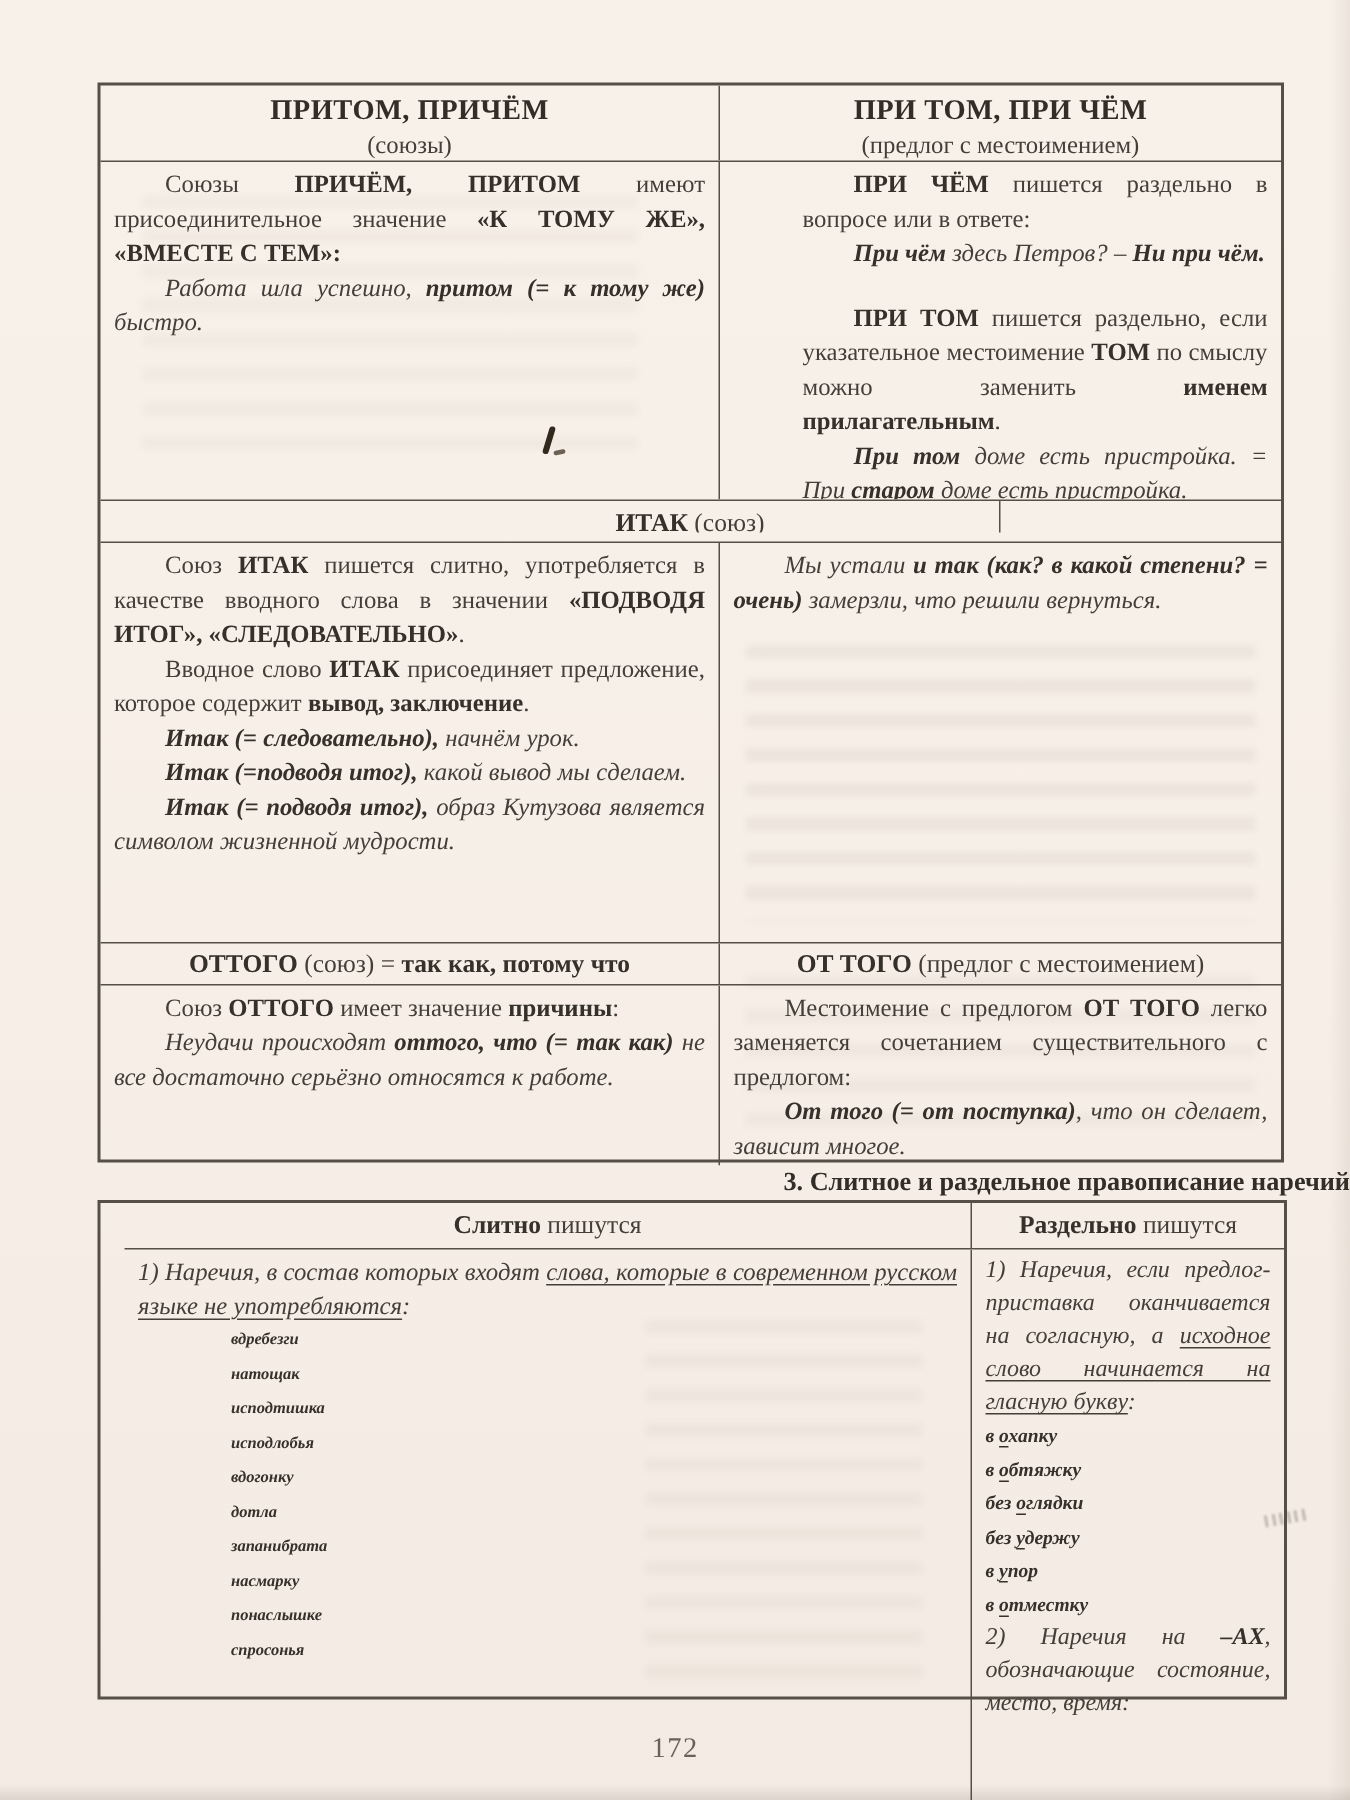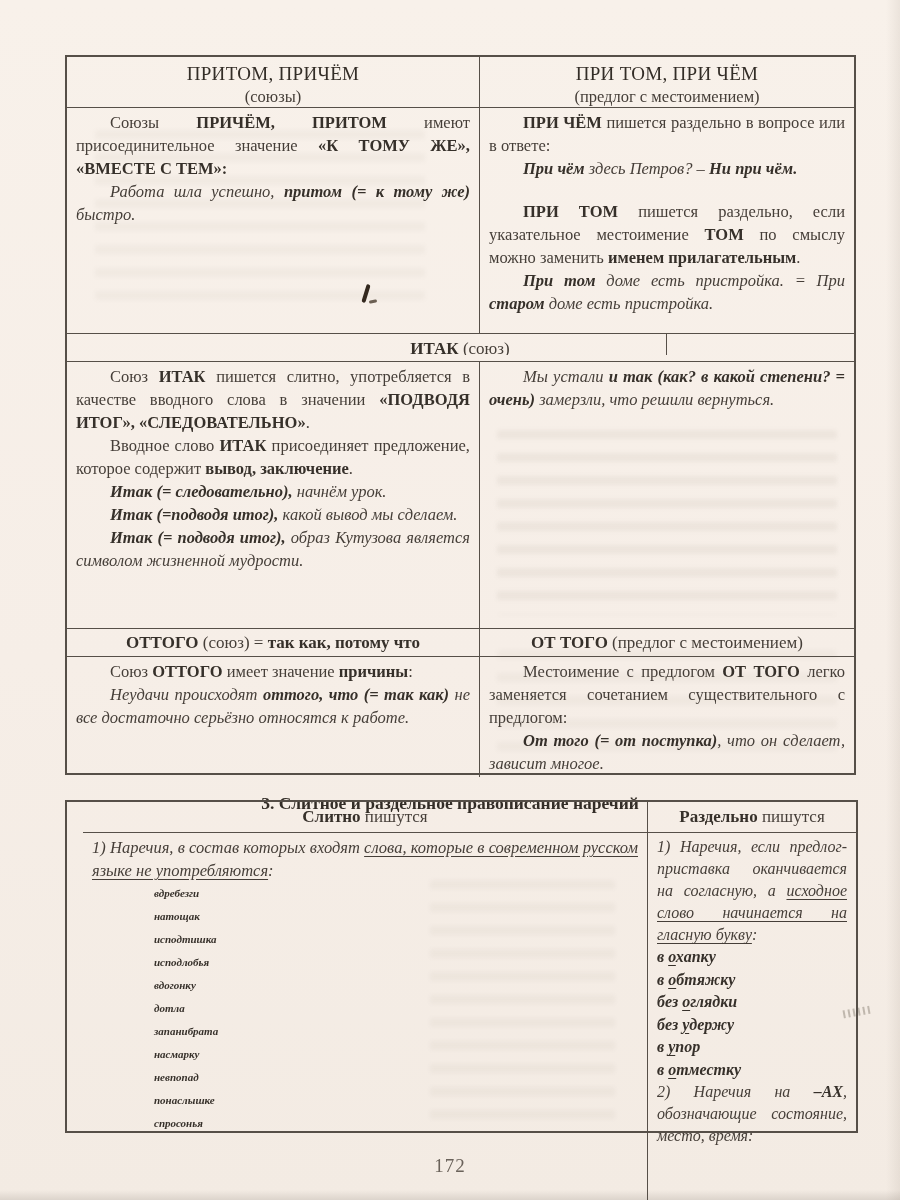--- a/index.html
+++ b/index.html
@@ -42,40 +42,40 @@
   .cell{box-sizing:border-box;padding:3px 9px;overflow:hidden;}
   .cl{border-right:1.7px solid #564f48;}
   
   .t1 .cl{width:413px;}
   .t1 .cr{flex:1;}
   
   .t2 .cl{width:565px;}
   .t2 .cr{flex:1;}
 
   .hcell{text-align:center;padding-top:4px;}
-  .ht{font-weight:normal;font-size:19px;line-height:25px;color:#332d27;letter-spacing:.3px;}
+  .ht{font-weight:bold;font-size:19px;line-height:25px;color:#332d27;letter-spacing:.3px;}
   .hs{font-size:16.5px;line-height:22px;}
   .hrow{align-items:center;}
   .hline{width:100%;text-align:center;font-size:17px;line-height:24px;}
 
   .para{margin:0;text-indent:34px;text-align:justify;font-size:16.5px;line-height:23px;}
   .t2 .para{text-indent:0;}
   .gap{margin-top:20px;}
   .b{font-weight:bold;color:#36302a;}
   .i{font-style:italic;}
   .u{text-decoration:underline;text-underline-offset:3px;}
 
   .sec-title{
     position:absolute;left:0;width:900px;text-align:center;
     font-weight:bold;font-size:17.5px;color:#332d27;
   }
   .adv-item{font-weight:bold;font-size:11px;line-height:23px;color:#36302a;}
   .t2 .cl .adv-item{margin-left:62px;}
   .t2 .cr .para{font-size:16px;line-height:22px;}
-  .t2 .cr .adv-item{line-height:22.5px;font-size:16px;}
+  .t2 .cr .adv-item{line-height:22.5px;font-size:13px;}
   .page-number{
     position:absolute;left:0;width:900px;top:1155px;text-align:center;
     font-size:19px;color:#6a625a;letter-spacing:1px;
   }
   .pen{
     position:absolute;left:364px;top:284px;width:4px;height:19px;
     background:#33281e;border-radius:2px;transform:rotate(17deg);
   }
   .pen-foot{
     position:absolute;left:369px;top:300px;width:8px;height:3px;
@@ -103,21 +103,21 @@
       <div class="cell cl hcell">
         <div class="ht">ПРИТОМ, ПРИЧЁМ</div>
         <div class="hs">(союзы)</div>
       </div>
       <div class="cell cr hcell">
         <div class="ht">ПРИ ТОМ, ПРИ ЧЁМ</div>
         <div class="hs">(предлог с местоимением)</div>
       </div>
     </div>
 
-    <div class="trow" style="height:226px;">
+    <div class="trow" style="height:226px;gap:46px;">
       <div class="cell cl">
         <p class="para"><span>Союзы </span><span class="b">ПРИЧЁМ, ПРИТОМ</span><span> имеют присоединительное значение </span><span class="b">«К ТОМУ ЖЕ», «ВМЕСТЕ С ТЕМ»:</span></p>
         <p class="para"><span class="i">Работа шла успешно, </span><span class="b i">притом (= к тому же)</span><span class="i"> быстро.</span></p>
       </div>
       <div class="cell cr">
         <p class="para"><span class="b">ПРИ ЧЁМ</span><span> пишется раздельно в вопросе или в ответе:</span></p>
         <p class="para"><span class="b i">При чём</span><span class="i"> здесь Петров? – </span><span class="b i">Ни при чём.</span></p>
         <p class="para gap"><span class="b">ПРИ ТОМ</span><span> пишется раздельно, если указательное местоимение </span><span class="b">ТОМ</span><span> по смыслу можно заменить </span><span class="b">именем прилагательным</span><span>.</span></p>
         <p class="para"><span class="b i">При том</span><span class="i"> доме есть пристройка. = При </span><span class="b i">старом</span><span class="i"> доме есть пристройка.</span></p>
       </div>
@@ -163,21 +163,21 @@
         <p class="para"><span>Местоимение с предлогом </span><span class="b">ОТ ТОГО</span><span> легко заменяется сочетанием существительного с предлогом:</span></p>
         <p class="para"><span class="b i">От того (= от поступка)</span><span class="i">, что он сделает, зависит многое.</span></p>
       </div>
     </div>
   </div>
 
   <div class="pen"></div>
   <div class="pen-foot"></div>
   <div class="pencil-note"></div>
 
-  <div class="sec-title" style="top:793px;">3. Слитное и раздельное правописание наречий</div>
+  <div class="sec-title" style="top:777px;text-align:right;">3. Слитное и раздельное правописание наречий</div>
 
   <div class="tbl t2" style="left:65px;top:800px;width:793px;height:333px;padding-left:16px;">
 
     <div class="trow hrow" style="height:30px;">
       <div class="cell cl">
         <div class="hline"><span class="b">Слитно</span><span> пишутся</span></div>
       </div>
       <div class="cell cr">
         <div class="hline"><span class="b">Раздельно</span><span> пишутся</span></div>
       </div>
@@ -187,21 +187,20 @@
       <div class="cell cl">
         <p class="para"><span>1) Наречия, в состав которых входят </span><span class="u">слова, которые в современном русском языке не употребляются</span><span>:</span></p>
         <div class="adv-item">вдребезги</div>
         <div class="adv-item">натощак</div>
         <div class="adv-item">исподтишка</div>
         <div class="adv-item">исподлобья</div>
         <div class="adv-item">вдогонку</div>
         <div class="adv-item">дотла</div>
         <div class="adv-item">запанибрата</div>
         <div class="adv-item">насмарку</div>
-        <div class="adv-item">невпопад</div>
         <div class="adv-item">понаслышке</div>
         <div class="adv-item">спросонья</div>
 
       </div>
       <div class="cell cr">
         <p class="para"><span>1) Наречия, если предлог-приставка оканчивается на согласную, а </span><span class="u">исходное слово начинается на гласную букву</span><span>:</span></p>
         <div class="adv-item"><span>в </span><span class="u">о</span><span>хапку</span></div>
         <div class="adv-item"><span>в </span><span class="u">о</span><span>бтяжку</span></div>
         <div class="adv-item"><span>без </span><span class="u">о</span><span>глядки</span></div>
         <div class="adv-item"><span>без </span><span class="u">у</span><span>держу</span></div>

